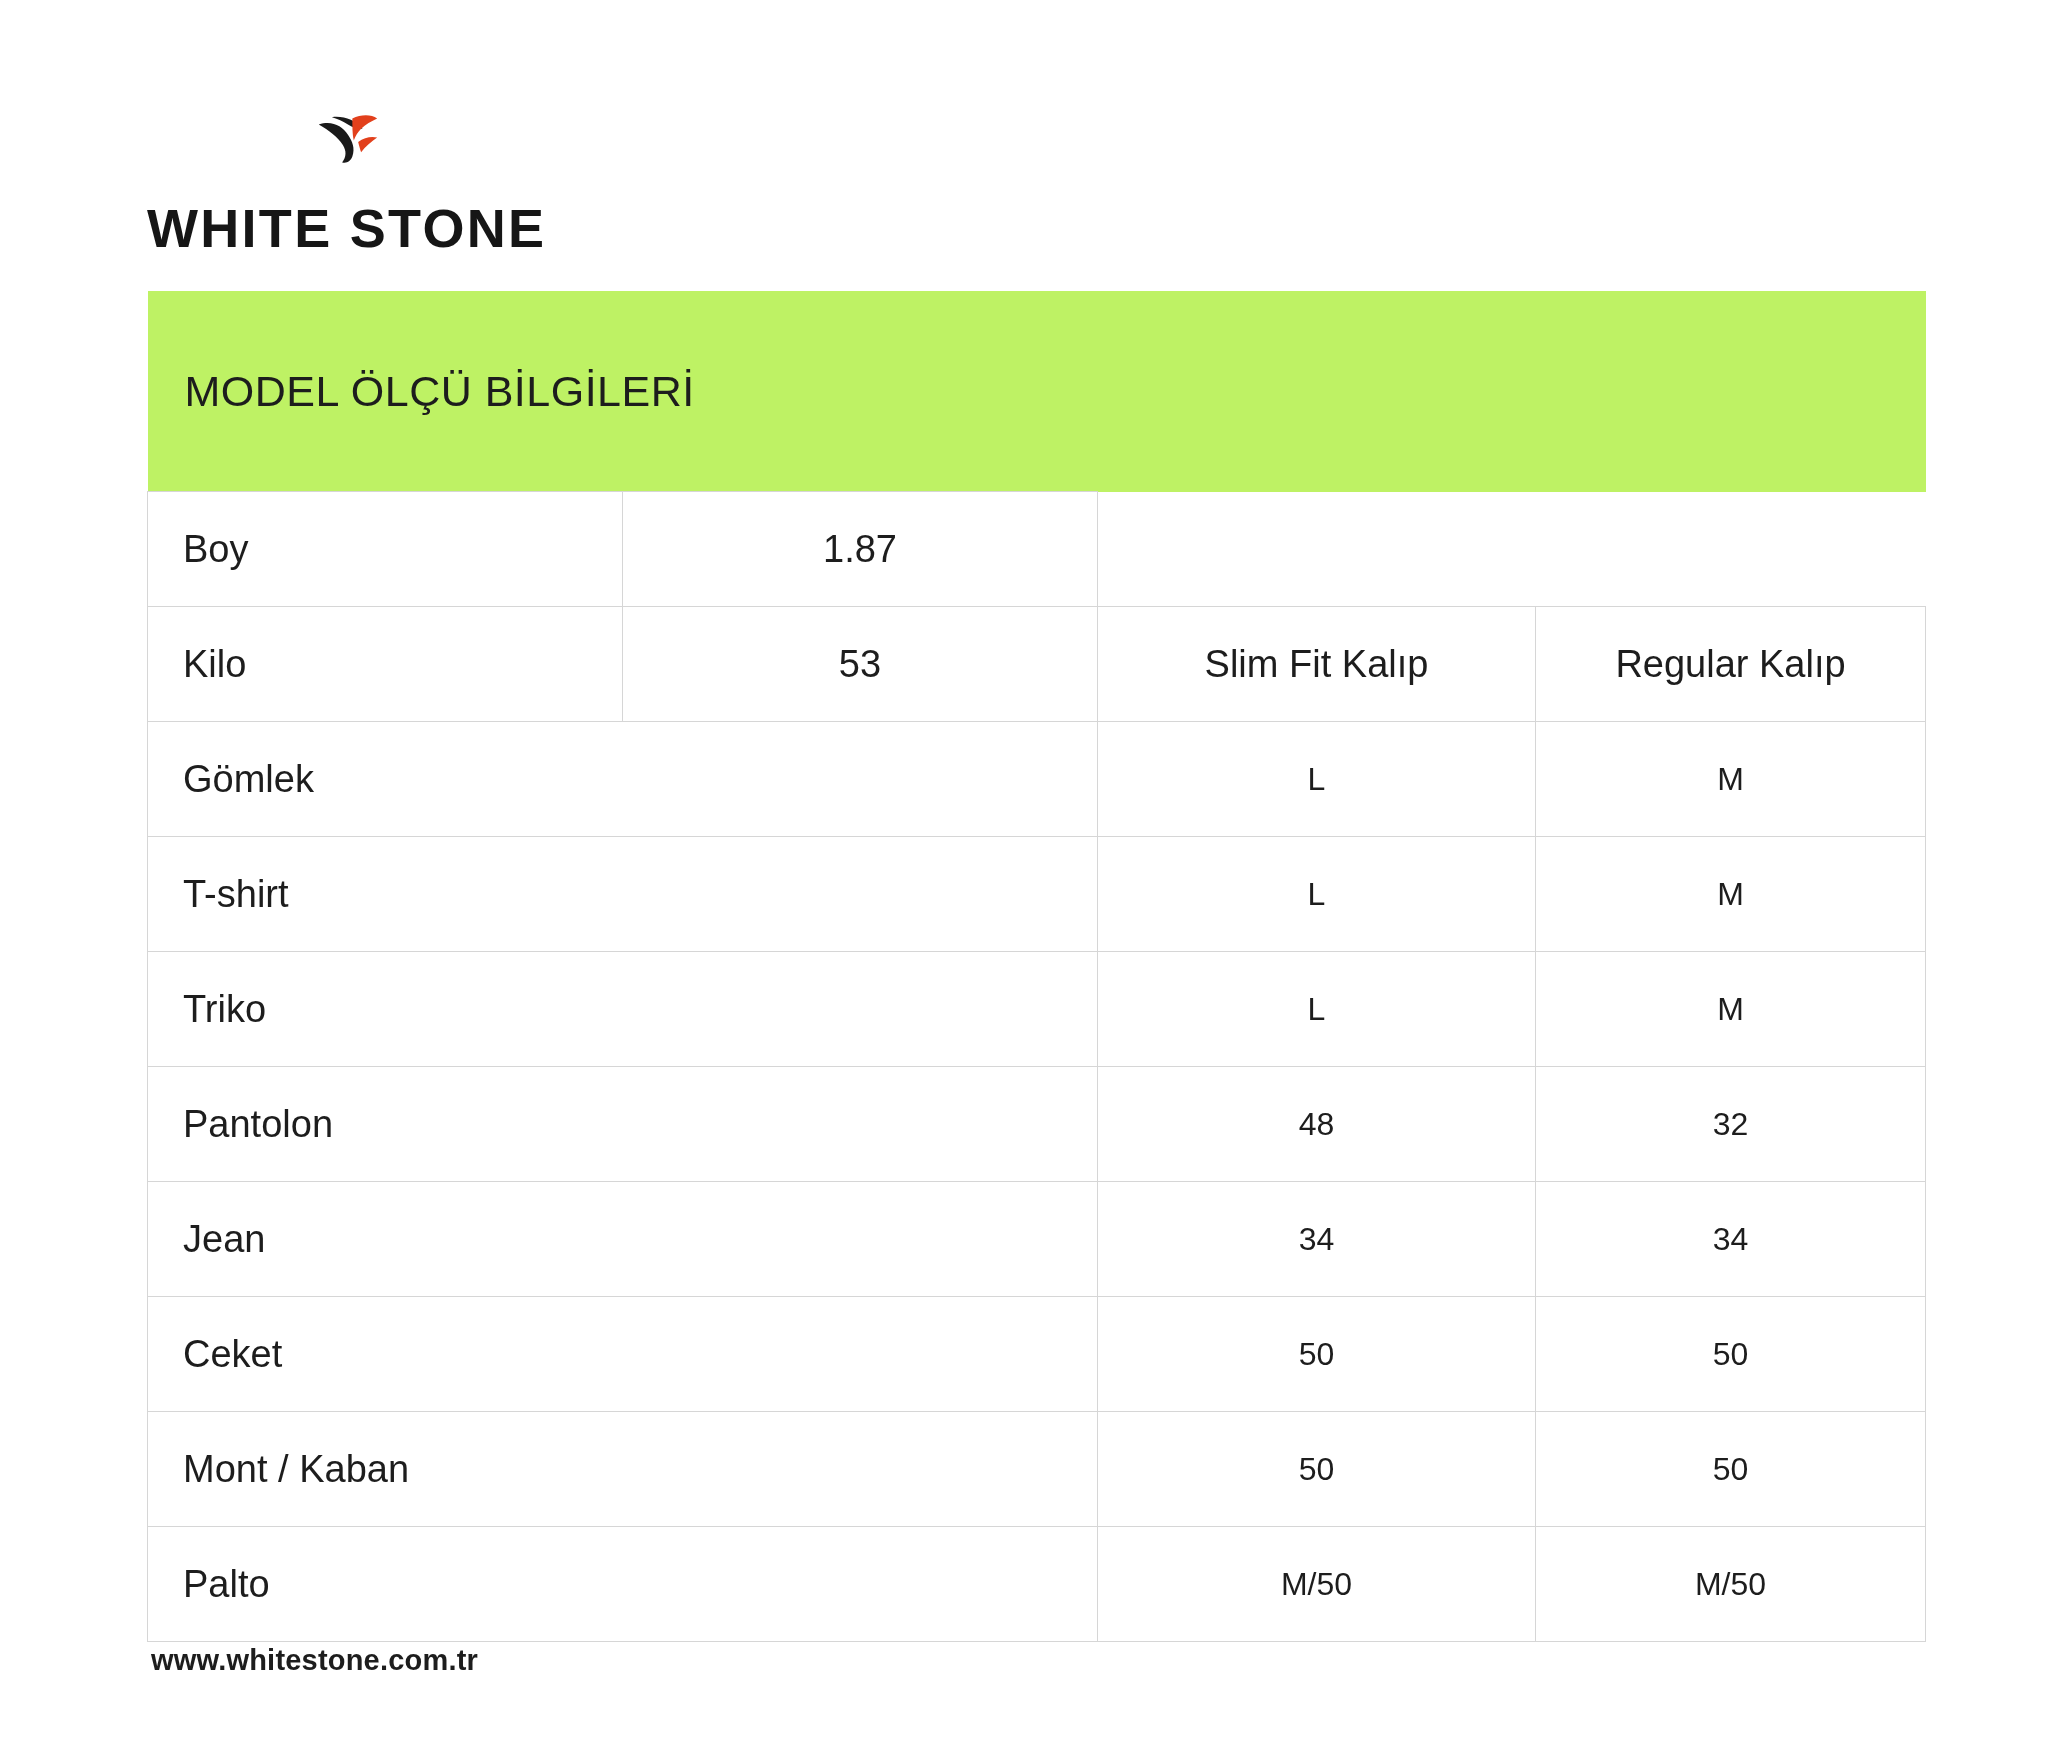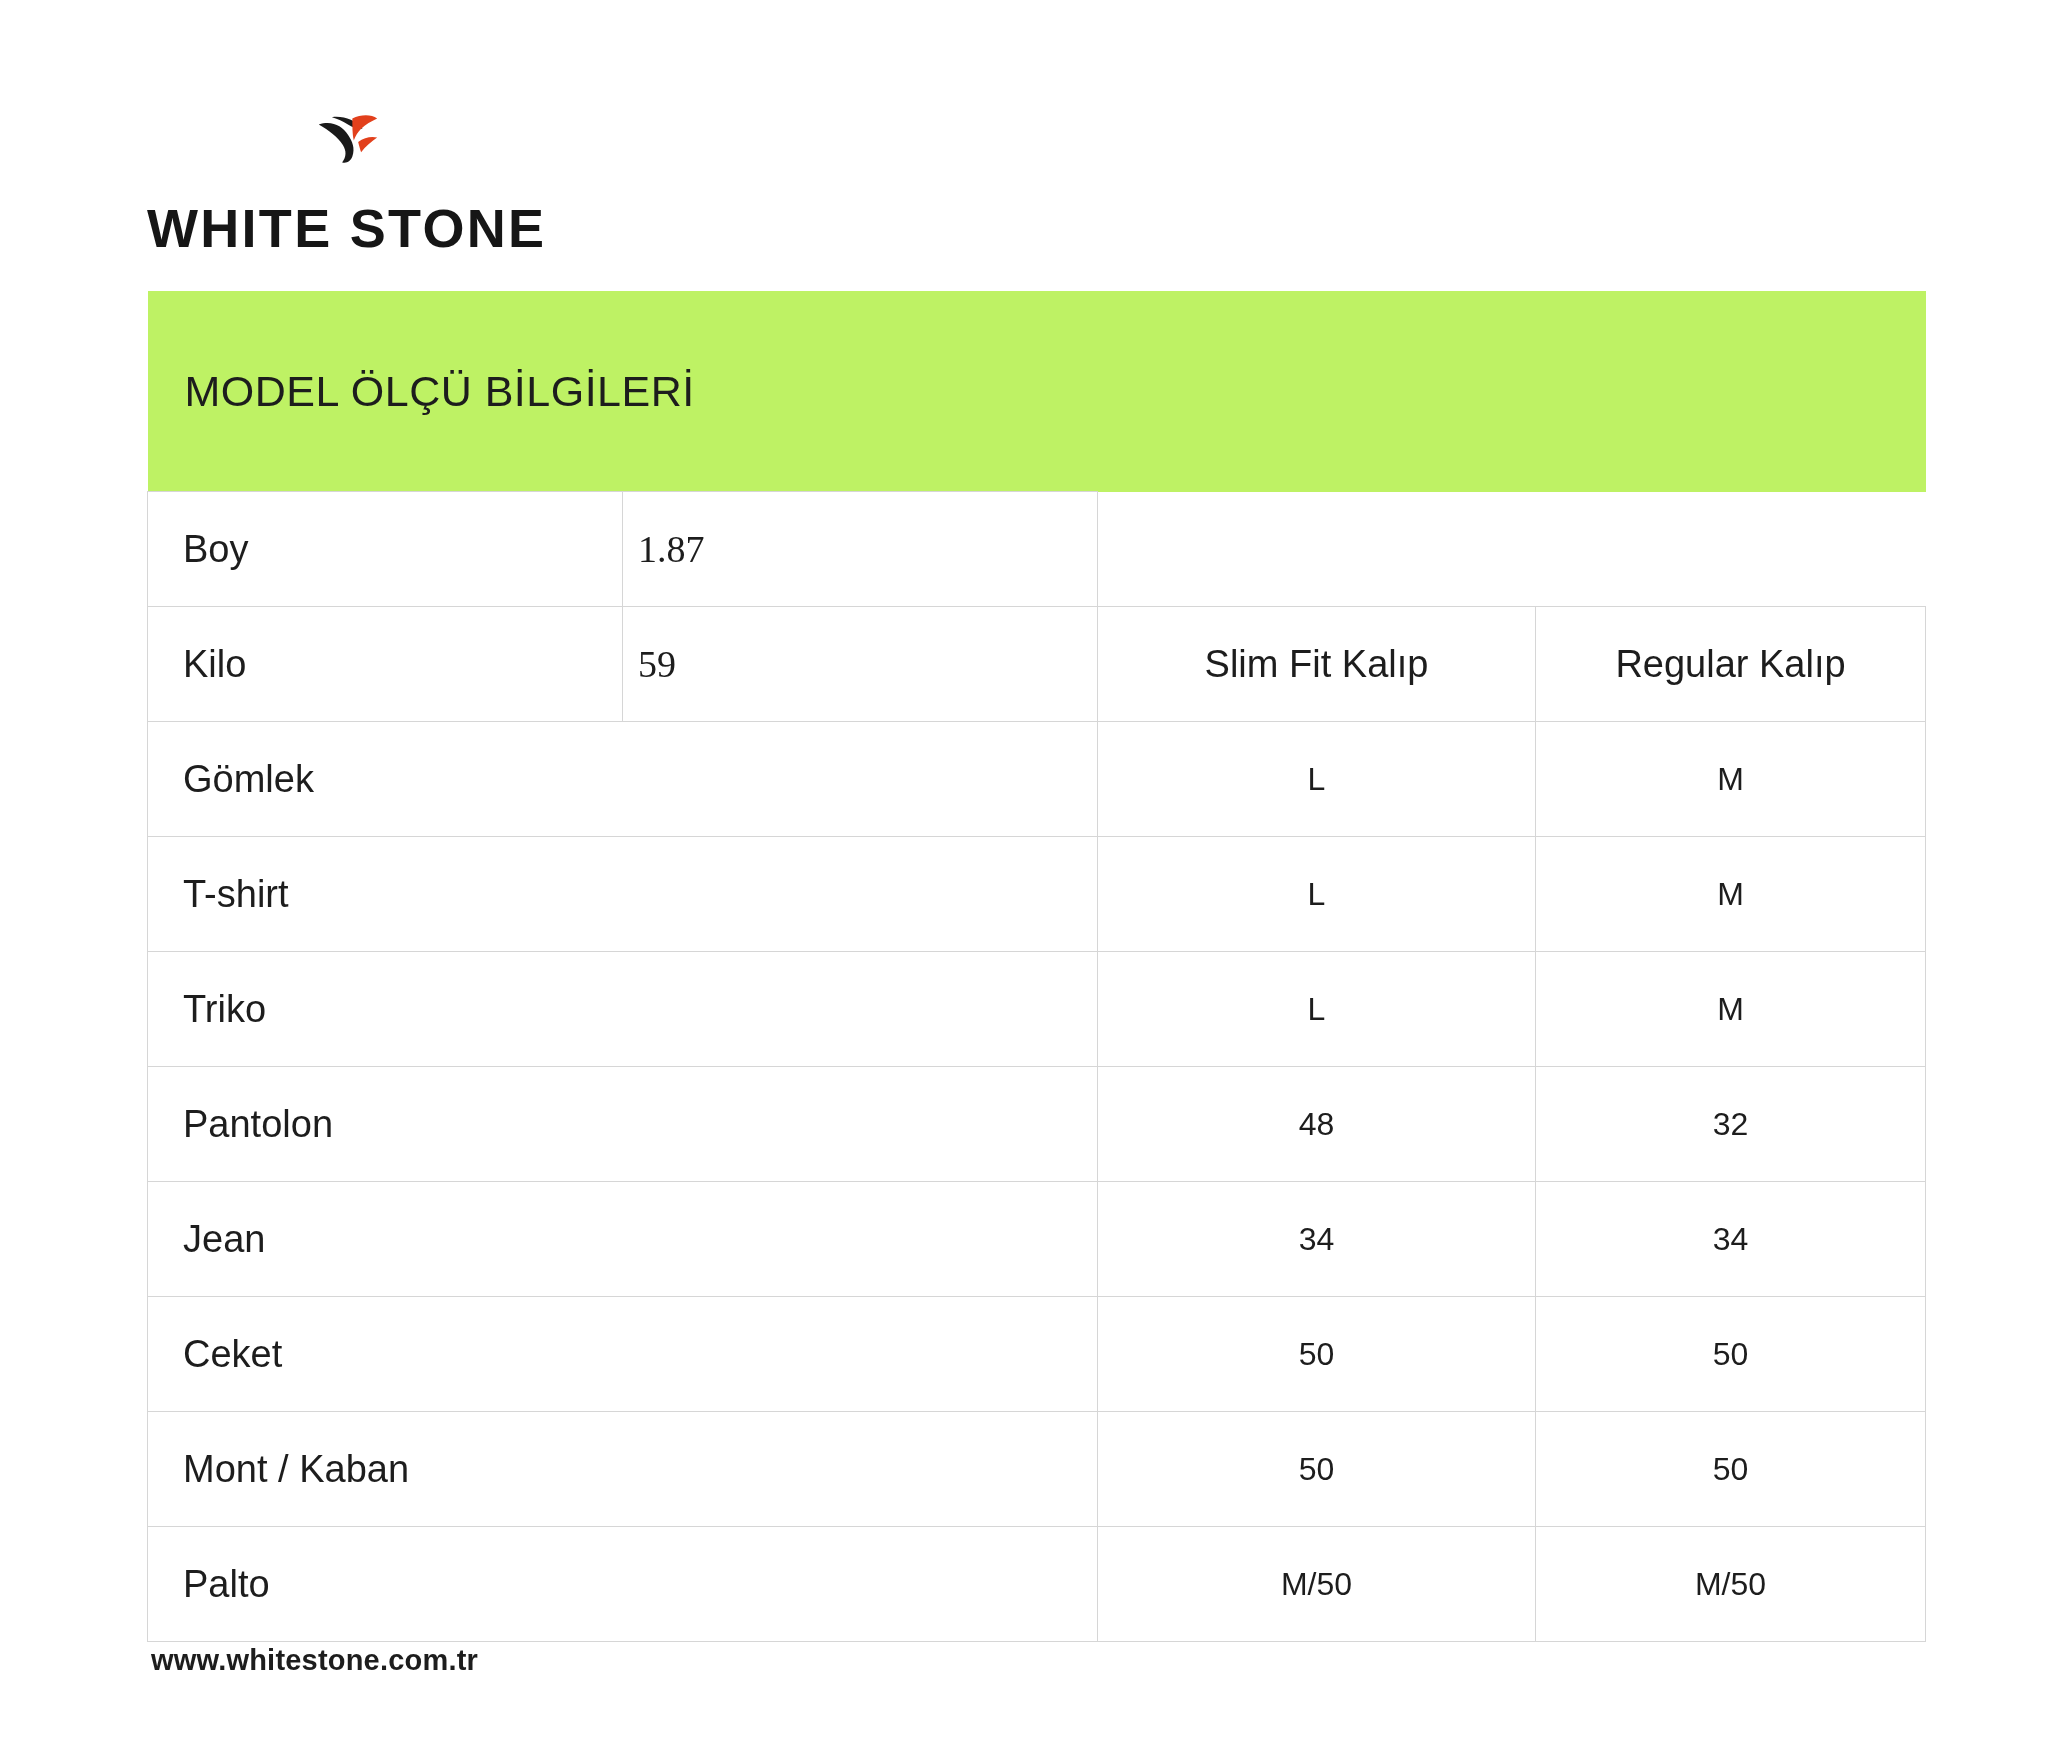--- a/index.html
+++ b/index.html
@@ -83,23 +83,22 @@
     padding: 0 35px;
     vertical-align: middle;
     font-size: 38px;
     font-weight: 400;
     color: #1d1d1d;
   }
   td.label {
     text-align: left;
   }
   td.center {
-    text-align: left;
+    text-align: center;
     padding: 0 15px;
-    font-family: Liberation Serif, serif;
   }
   td.blank {
     border: none;
     background: #ffffff;
   }
   td.fit-head {
     text-align: center;
     font-size: 38px;
     padding: 0 9.3px;
   }
@@ -153,21 +152,21 @@
         </tr>
 
         <tr>
           <td class="cell label">Boy</td>
           <td class="cell center">1.87</td>
           <td class="blank" colspan="2"></td>
         </tr>
 
         <tr>
           <td class="cell label">Kilo</td>
-          <td class="cell center">59</td>
+          <td class="cell center">53</td>
           <td class="cell fit-head">Slim Fit Kalıp</td>
           <td class="cell fit-head">Regular Kalıp</td>
         </tr>
 
         <tr>
           <td class="cell label" colspan="2">Gömlek</td>
           <td class="cell size-val">L</td>
           <td class="cell size-val">M</td>
         </tr>
 

